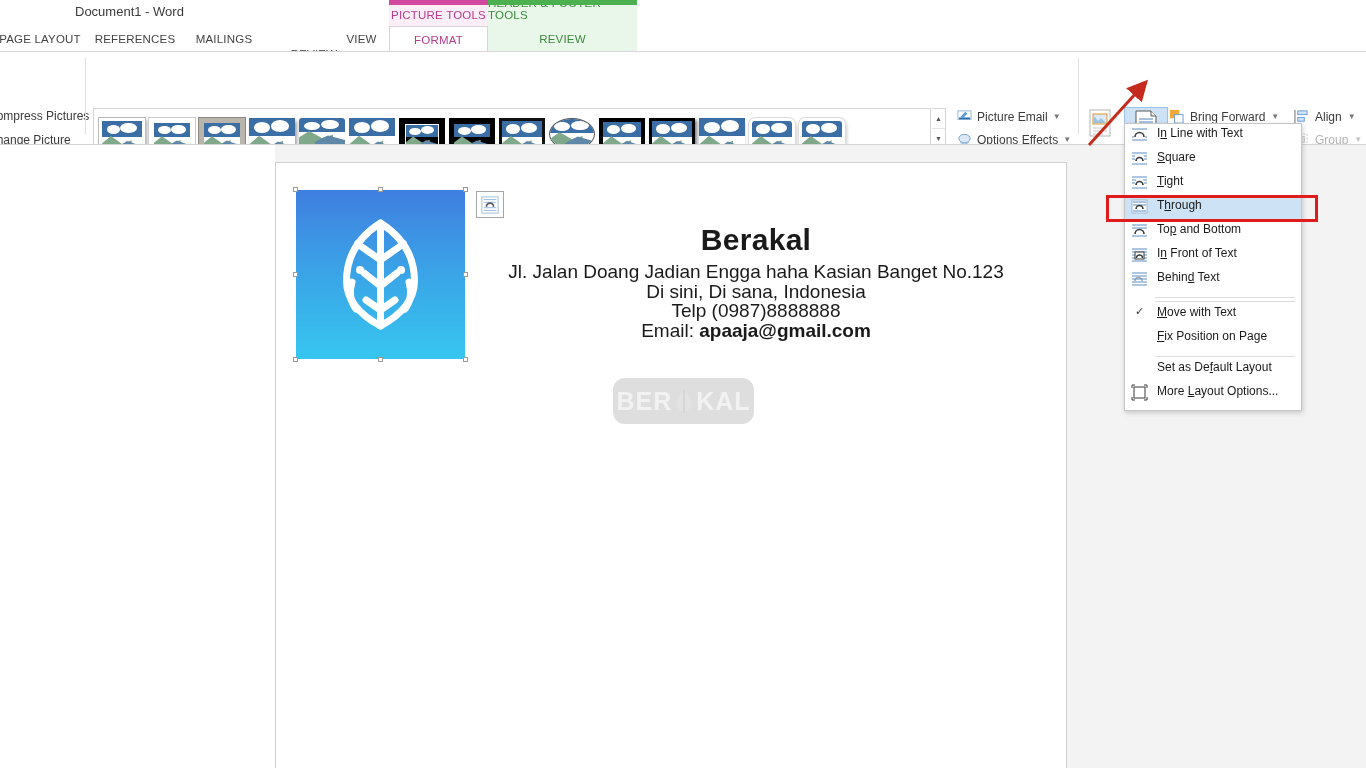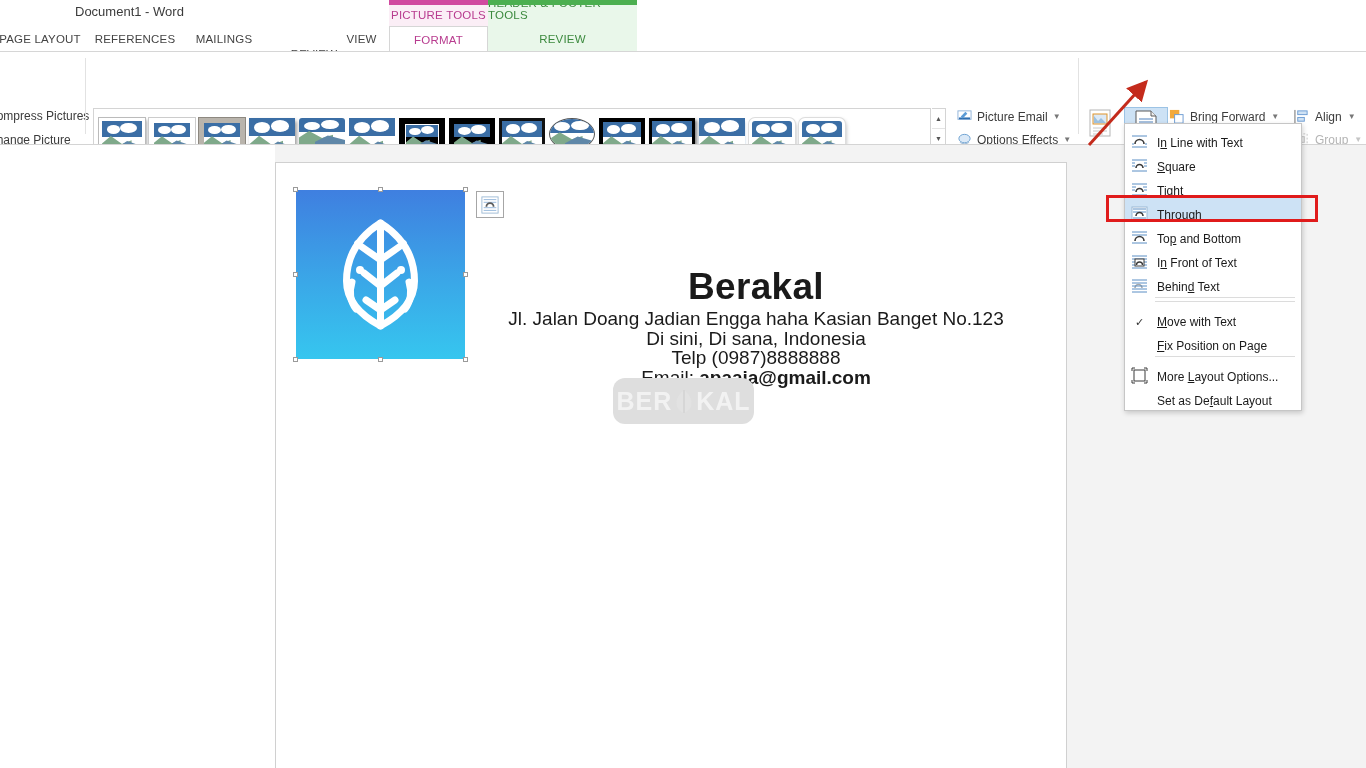--- a/index.html
+++ b/index.html
@@ -140,40 +140,40 @@
   }
   .selhandle { position: absolute; width: 5px; height: 5px; border: 1px solid #9a9a9a; background: #fff; }
 
   .layout-opt {
     position: absolute; left: 200px; top: 28px; width: 28px; height: 27px;
     background: #ffffff; border: 1px solid #a6a6a6; cursor: pointer;
     display: flex; align-items: center; justify-content: center;
   }
 
   .textblock { position: absolute; left: 200px; top: 55px; width: 560px; text-align: center; color: #1a1a1a; }
-  .company { font-size: 37px; font-weight: bold; letter-spacing: .3px; line-height: 44px; margin-top: 47px; }
+  .company { font-size: 30px; font-weight: bold; letter-spacing: .3px; line-height: 44px; }
   .addr { font-size: 19px; line-height: 19.5px; }
   .addr b { font-weight: bold; }
 
   .watermark {
     position: absolute; left: 337px; top: 215px; width: 141px; height: 46px;
     background: #dedede; border-radius: 12px;
     display: flex; align-items: center; justify-content: center; gap: 1px;
   }
   .wm-text { font-size: 25px; font-weight: bold; color: #f2f2f2; letter-spacing: 1px; }
 
   
   .menu {
     position: absolute; left: 1124px; top: 123px; width: 178px;
     background: #ffffff; border: 1px solid #c6c6c6;
     box-shadow: 1px 2px 5px rgba(0,0,0,.18);
     padding: 2px 0; z-index: 50;
   }
   .mi {
-    height: 24px; display: flex; align-items: flex-end; padding: 0 6px;
+    height: 24px; display: flex; align-items: flex-start; padding: 0 6px;
     font-size: 12px; color: #1a1a1a; cursor: pointer; position: relative;
   }
   .mi .micon { width: 17px; height: 17px; margin-right: 9px; flex: 0 0 auto; }
   .mi .mcheck { width: 17px; margin-right: 9px; flex: 0 0 auto; text-align: center;
                 font-size: 11px; color: #333; }
   .mi.sel { background: #cde2f5; }
   .msep { height: 1px; background: #dcdcdc; margin: 3px 6px 3px 30px; }
   .u { text-decoration: underline; }
 
   .redbox {
@@ -671,32 +671,32 @@
     </div>
 
     <div class="mi">
       <span class="mcheck"></span>
       <span><span></span><span class="u">F</span><span>ix Position on Page</span></span>
     </div>
 
     <div class="msep"></div>
 
     <div class="mi">
+      <span class="mcheck"></span>
+      <span><span>Set as De</span><span class="u">f</span><span>ault Layout</span></span>
+    </div>
+
+    <div class="mi">
       <span class="micon">
         <svg viewBox="0 0 17 17">
             <rect x="3" y="3" width="11" height="11" fill="none" stroke="#3b3b3b"></rect>
             <path d="M1 1h3M13 1h3M1 16h3M13 16h3M1 1v3M16 1v3M1 13v3M16 13v3" stroke="#3b3b3b"></path>
           </svg>
       </span>
       <span><span>More </span><span class="u">L</span><span>ayout Options...</span></span>
-    </div>
-
-    <div class="mi">
-      <span class="mcheck"></span>
-      <span><span>Set as De</span><span class="u">f</span><span>ault Layout</span></span>
     </div>
   </div>
 
   <div class="redbox"></div>
 
   <svg class="arrow-svg" width="90" height="75" viewBox="0 0 90 75">
     <defs>
       <marker id="ah" markerWidth="7" markerHeight="7" refX="6" refY="3.5" orient="auto">
         <polygon points="0 0, 7 3.5, 0 7" fill="#c42b1c"></polygon>
       </marker>

